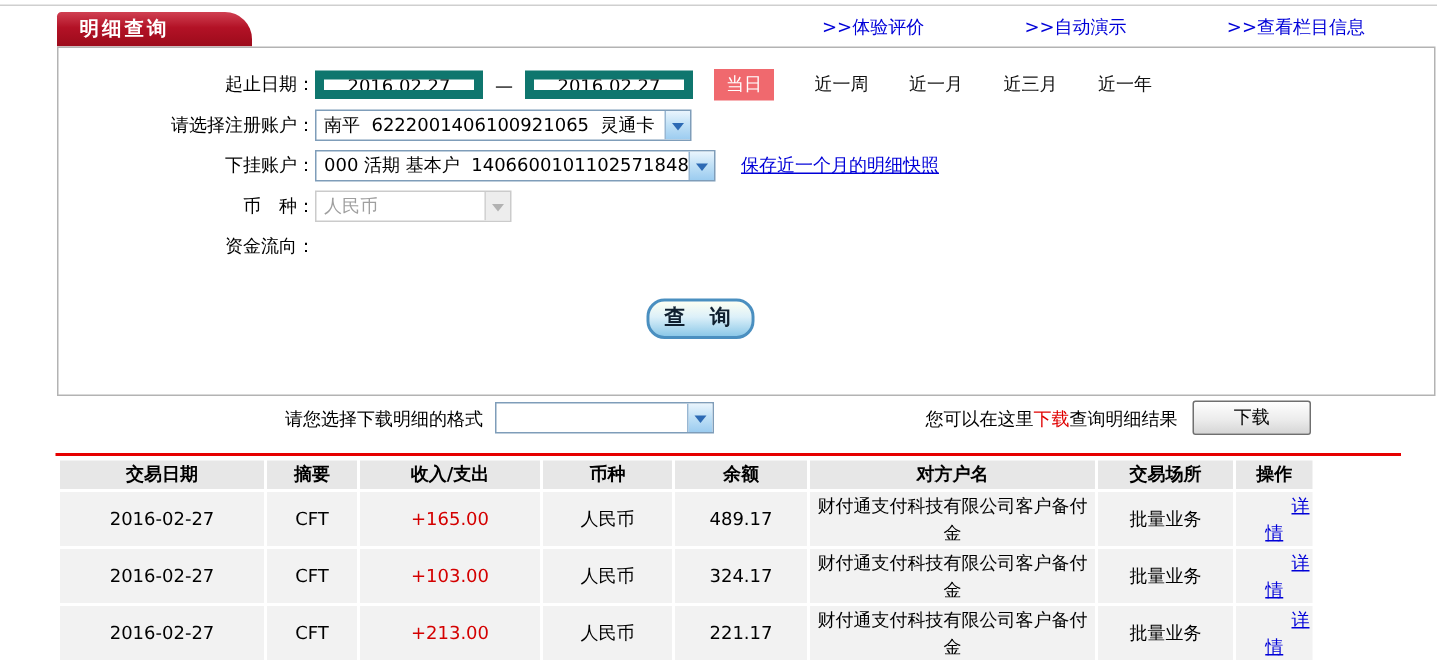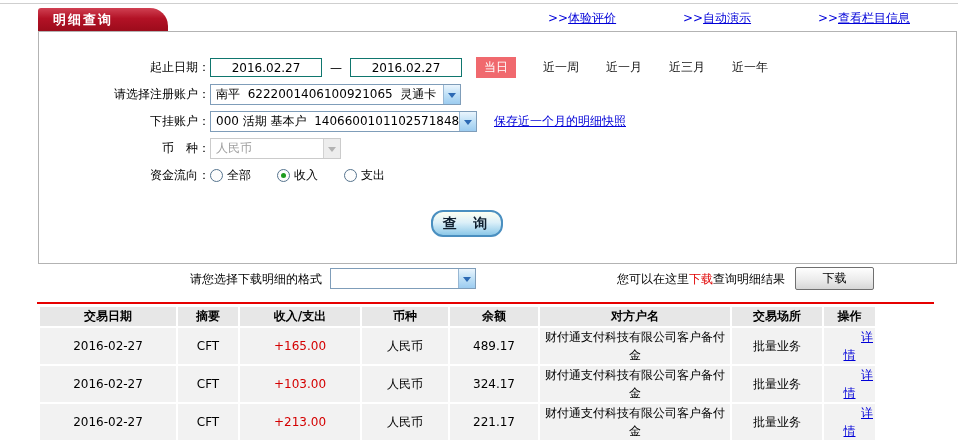--- a/index.html
+++ b/index.html
@@ -12,30 +12,30 @@
   
   .module-tab { position:absolute; left:38px; top:8px; width:130px; height:23px;
     background:linear-gradient(180deg,#d04052 0%,#b31226 45%,#9c0b1b 100%);
     border-radius:3px 18px 0 0; color:#fff; font-weight:bold; font-size:13px;
     line-height:23px; padding-left:15px; letter-spacing:2px; }
 
   
   .top-links { position:absolute; top:10px; left:548px; right:48px; display:flex; justify-content:space-between; }
   .top-link { color:#0000d8; text-decoration:none; cursor:pointer; white-space:nowrap; }
   .top-link .pfx { text-decoration:none; }
-  .top-link .lbl { text-decoration:underline; }
+  .top-link .lbl { }
 
   
   .panel { position:absolute; left:38px; top:31px; width:919px; height:233px;
     background:#fff; border:1px solid #b3b3b3; }
   .form-row { display:flex; align-items:center; height:27px; }
-  .form-row.first { margin-top:22px;align-items:center; }
+  .form-row.first { margin-top:11px;align-items:center; }
   .form-label { width:171px; text-align:right; flex:none; white-space:pre; }
 
-  .date-input { width:112px; height:19px; border:1px solid #0f766e; background:#fff;
+  .date-input { width:112px; height:19px; border:6px solid #0f766e; background:#fff;
     text-align:center; font-size:12px; font-family:inherit; color:#000; padding:0; }
   .dash { margin:0 8px; }
 
   .badge-today { margin-left:14px; background:#f0696e; color:#fff; padding:2px 8px; cursor:pointer; }
   .quick-link { margin-left:27px; color:#111; cursor:pointer; white-space:nowrap; }
 
   .select { display:inline-flex; align-items:center; height:21px; border:1px solid #7f9db9;
     background:#fff; overflow:hidden; cursor:default; }
   .select .txt { padding:0 5px; white-space:pre; overflow:hidden; flex:1; }
   .select .arrow-btn { width:17px; height:19px; flex:none; margin-left:auto;
@@ -138,34 +138,20 @@
     <div class="form-row">
       <span class="form-label">币　种：</span>
       <div class="select disabled" style="width:131px;">
         <span class="txt">人民币</span>
         <span class="arrow-btn"></span>
       </div>
     </div>
 
     <div class="form-row">
       <span class="form-label">资金流向：</span>
-      <div class="radio-group">
-        <span class="radio-opt">
-          <span class="radio-circle"></span>
-          <span>全部</span>
-        </span>
-        <span class="radio-opt checked">
-          <span class="radio-circle"></span>
-          <span>收入</span>
-        </span>
-        <span class="radio-opt">
-          <span class="radio-circle"></span>
-          <span>支出</span>
-        </span>
-      </div>
     </div>
 
     <button class="query-btn">查 询</button>
   </div>
 
   <div class="download-row">
     <span class="dl-format-label">请您选择下载明细的格式</span>
     <div class="select dl-format-select">
       <span class="arrow-btn"></span>
     </div>

